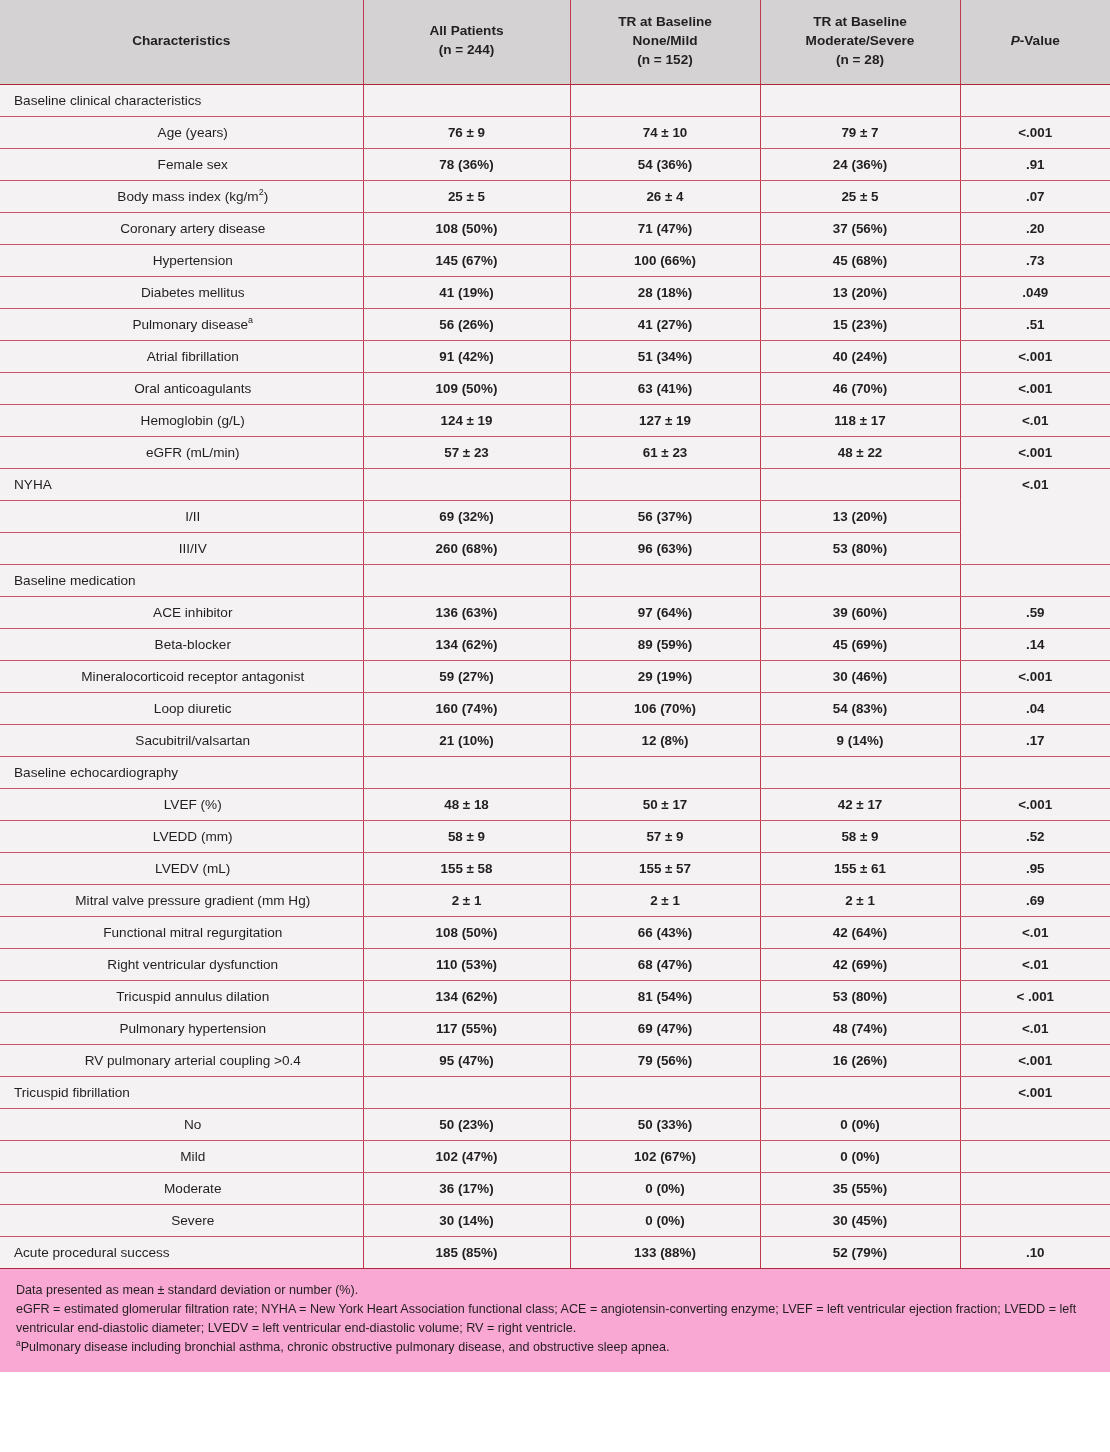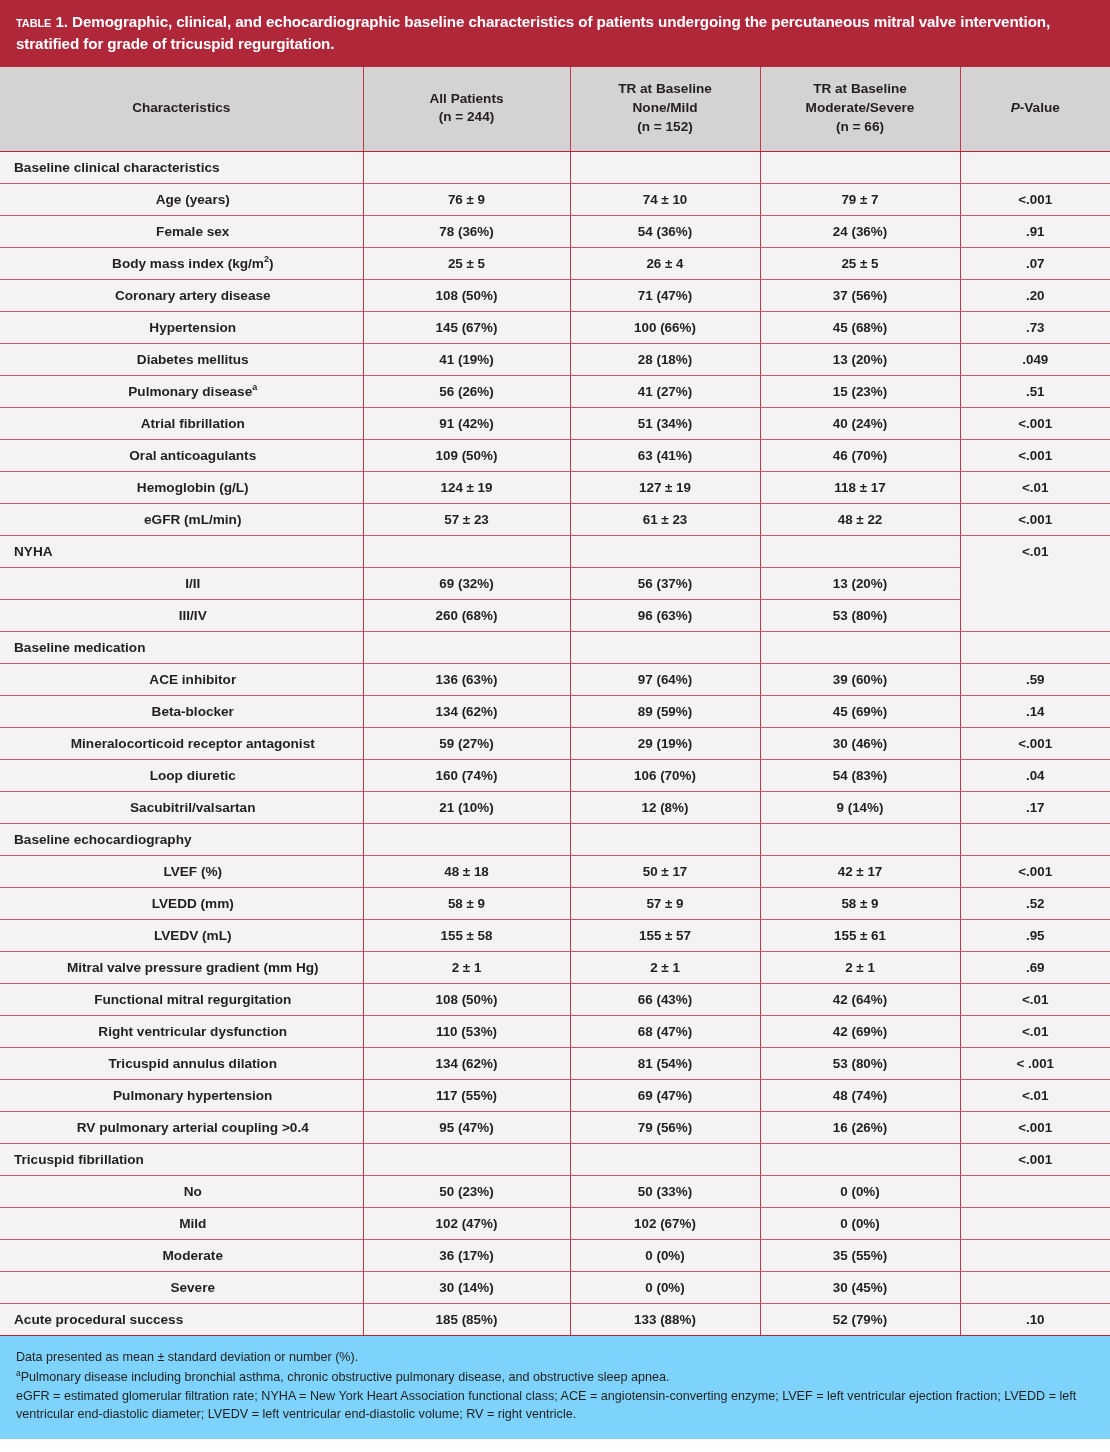--- a/index.html
+++ b/index.html
@@ -79,21 +79,21 @@
     vertical-align: middle;
     color: #231f20;
     box-sizing: border-box;
   }
   tbody td.col-pval { border-right: none; }
 
   tbody tr:last-child td { border-bottom: 1.4px solid #b1273a; }
 
   td.lbl {
     text-align: left;
-    font-weight: bold;
+    font-weight: normal;
     font-size: 13.6px;
     padding-left: 14px;
     padding-right: 6px;
     white-space: nowrap;
   }
   td.lbl.sub { padding-left: 29px; text-align: center; }
 
   td.val {
     text-align: center;
     font-weight: bold;
@@ -101,44 +101,39 @@
   }
   td.val.span-top {
     vertical-align: top;
     padding-top: 8px;
   }
 
   sup { font-size: 0.66em; vertical-align: super; line-height: 0; }
 
   
   .footnotes {
-    background: #7dd3fc;
+    background: #f9a8d4;
     padding: 12px 28px 16px 16px;
     box-sizing: border-box;
     width: 1110px;
     border-top: none;
   }
   .fn-line {
     font-size: 12.6px;
     line-height: 1.44;
     color: #231f20;
     margin: 0;
   }
   .fn-line + .fn-line { margin-top: 1px; }
 </style>
 </head>
 <body>
 
 <div class="table-figure">
 
-  <div class="title-banner">
-    <div class="title-text">
-      <span class="title-label">Table 1.</span><span> Demographic, clinical, and echocardiographic baseline characteristics of patients undergoing the percutaneous mitral valve intervention, stratified for grade of tricuspid regurgitation.</span>
-    </div>
-  </div>
 
   <table class="data-table">
     <colgroup>
       <col class="c-char">
         <col class="c-all">
         <col class="c-none">
         <col class="c-mod">
         <col class="c-pval">
     </colgroup>
     <thead>
@@ -149,21 +144,21 @@
           <span>(n = 244)</span>
         </th>
         <th class="col-none">
           <span>TR at Baseline</span><br>
           <span>None/Mild</span><br>
           <span>(n = 152)</span>
         </th>
         <th class="col-mod">
           <span>TR at Baseline</span><br>
           <span>Moderate/Severe</span><br>
-          <span>(n = 66)</span>
+          <span>(n = 28)</span>
         </th>
         <th class="col-pval">
           <span class="pval-italic">P</span><span>-Value</span>
         </th>
       </tr>
     </thead>
     <tbody id="table-body">
         <tr>
           <td class="lbl">Baseline clinical characteristics</td>
           <td class="val"></td>
@@ -419,17 +414,17 @@
           <td class="val">185 (85%)</td>
           <td class="val">133 (88%)</td>
           <td class="val">52 (79%)</td>
           <td class="val col-pval">.10</td>
         </tr>
       </tbody>
   </table>
 
   <div class="footnotes">
     <p class="fn-line">Data presented as mean ± standard deviation or number (%).</p>
+    <p class="fn-line">eGFR = estimated glomerular filtration rate; NYHA = New York Heart Association functional class; ACE = angiotensin-converting enzyme; LVEF = left ventricular ejection fraction; LVEDD = left ventricular end-diastolic diameter; LVEDV = left ventricular end-diastolic volume; RV = right ventricle.</p>
     <p class="fn-line"><sup>a</sup><span>Pulmonary disease including bronchial asthma, chronic obstructive pulmonary disease, and obstructive sleep apnea.</span></p>
-    <p class="fn-line">eGFR = estimated glomerular filtration rate; NYHA = New York Heart Association functional class; ACE = angiotensin-converting enzyme; LVEF = left ventricular ejection fraction; LVEDD = left ventricular end-diastolic diameter; LVEDV = left ventricular end-diastolic volume; RV = right ventricle.</p>
   </div>
 
 </div>
 
 </body></html>

